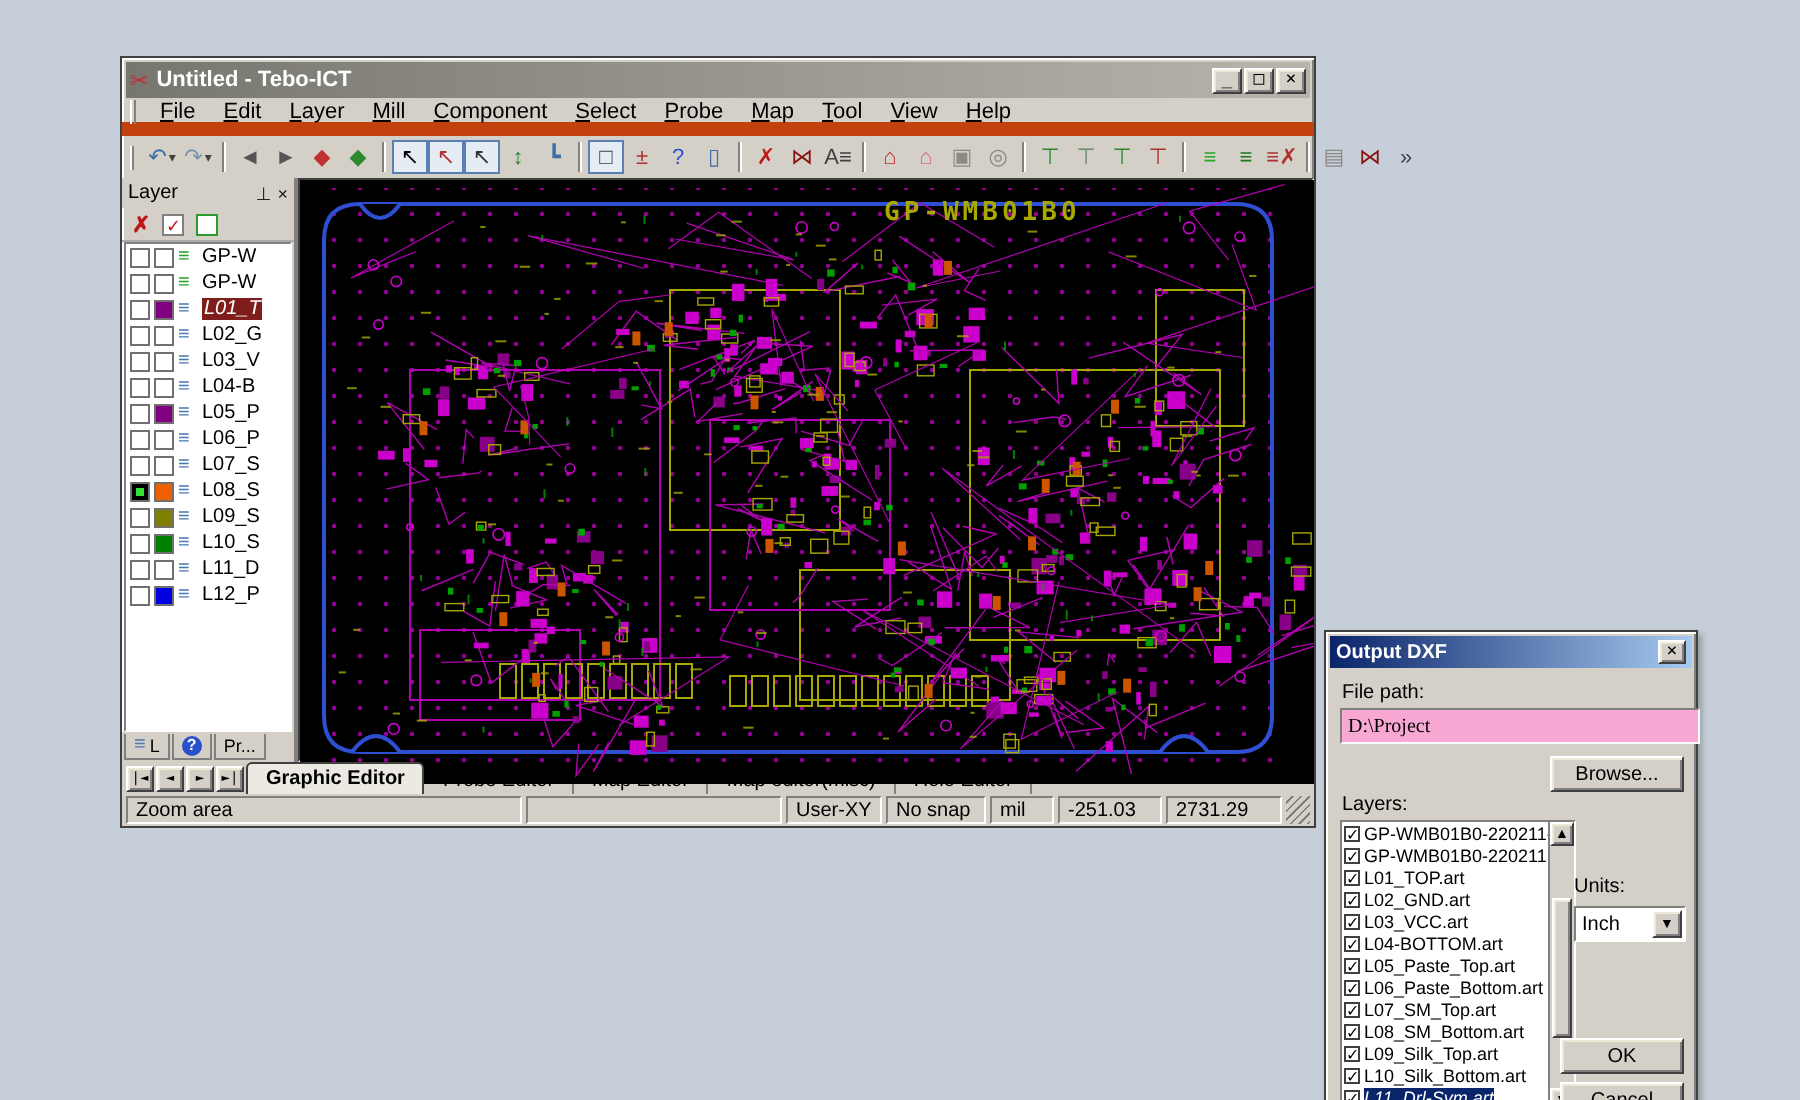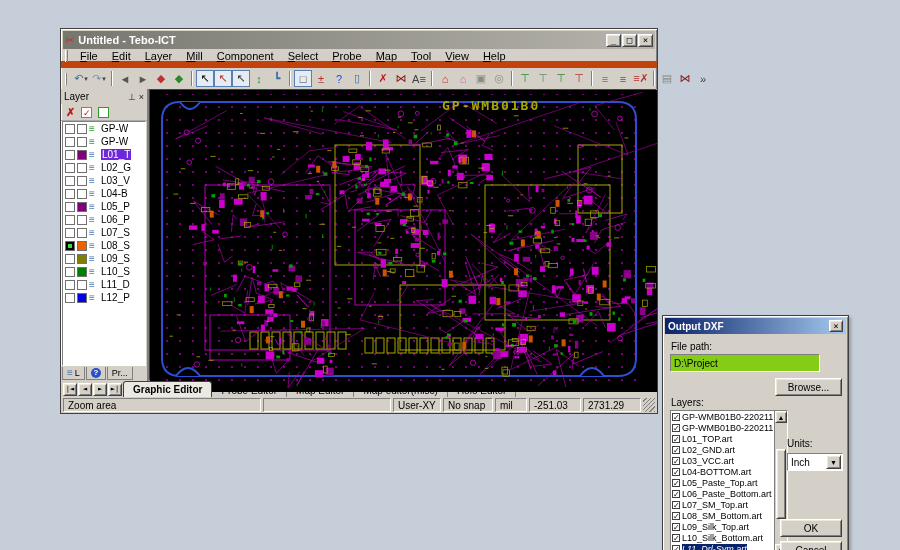--- a/index.html
+++ b/index.html
@@ -40,21 +40,21 @@
   .lt-cb { width:11px; height:11px; background:#fff; border:1px solid #808080; font-size:9px; line-height:10px; text-align:center; color:#c01818; }
   .lt-cb.green { border:1px solid #2c9a2c; color:transparent; }
   #layer-list { flex:1; background:#fff; border:1px solid; border-color:#808080 #fff #fff #808080; margin:0 1px; overflow:hidden; }
   .layer-row { height:13px; display:flex; align-items:center; gap:2px; padding-left:2px; }
   .cbx { width:10px; height:10px; flex:none; background:#fff; border:1px solid #707070; }
   .cbx.blackdot { background:#000; position:relative; }
   .cbx.blackdot::after { content:""; position:absolute; left:2px; top:2px; width:4px; height:4px; background:#35e035; }
   .stack-ico { font-size:10px; line-height:10px; color:#4a7ab5; flex:none; width:10px; font-weight:bold; }
   .stack-ico.green { color:#2aa02a; }
   .layer-label { font-size:10px; white-space:nowrap; overflow:hidden; max-width:34px; }
-  .layer-label.sel { background:#6d28d9; color:#fff; padding:0 1px; }
+  .layer-label.sel { background:#7f1d1d; color:#fff; padding:0 1px;font-style:italic; }
   #panel-tabs { height:15px; flex:none; display:flex; align-items:flex-start; gap:1px; padding:1px 1px 0; background:#d4d0c8; }
   .ptab { height:13px; display:flex; align-items:center; gap:2px; padding:0 4px; border:1px solid #808080; border-top:none; background:#d4d0c8; font-size:9px; }
   .ptab .stack-ico{ width:auto; }
   .q-ico { width:10px; height:10px; border-radius:50%; background:#2850c8; color:#fff; font-size:8px; line-height:10px; text-align:center; font-weight:bold; }
 
   
   #canvas-area { flex:1; background:#000; position:relative; border:1px solid; border-color:#404040 #fff #fff #404040; }
   #pcb-svg { position:absolute; inset:0; }
 
   
@@ -68,21 +68,21 @@
   .sb-cell { border:1px solid; border-color:#808080 #fff #fff #808080; font-size:10px; padding:0 4px; display:flex; align-items:center; white-space:nowrap; overflow:hidden; background:#d4d0c8; }
   .sb-grip { width:12px; background:repeating-linear-gradient(135deg,#d4d0c8 0 2px,#808080 2px 3px); border:none; }
 
   
   #dxf-dialog { position:absolute; left:662px; top:272px; width:187px; height:253px; background:#d4d0c8;
                 border:1px solid #404040; box-shadow:inset 1px 1px 0 #fff, inset -1px -1px 0 #808080, 2px 2px 3px rgba(0,0,0,.25);margin-top:43px; }
   #dxf-titlebar { height:16px; margin:2px; background:linear-gradient(90deg,#0a246a,#a6caf0); display:flex; align-items:center; padding:0 3px; }
   #dxf-titlebar .dlg-title { color:#fff; font-weight:bold; font-size:10px; flex:1; }
   #dxf-close { width:14px; height:12px; font-size:9px; line-height:10px; text-align:center; font-family:"DejaVu Sans Mono",monospace; }
   .dlg-label { position:absolute; font-size:10px; }
-  #file-path-input { position:absolute; left:7px; top:38px; width:150px; height:18px; font-size:10px; padding:2px 3px; border:1px solid; border-color:#808080 #fff #fff #808080; background:#84cc16; font-family:Liberation Sans, sans-serif; }
+  #file-path-input { position:absolute; left:7px; top:38px; width:180px; height:18px; font-size:10px; padding:2px 3px; border:1px solid; border-color:#808080 #fff #fff #808080; background:#f9a8d4; font-family:Liberation Serif, serif; }
   .dlg-btn { position:absolute; font-size:10px; text-align:center; display:flex; align-items:center; justify-content:center; }
   #layers-listbox { position:absolute; left:7px; top:94px; width:118px; height:147px; background:#fff; border:1px solid; border-color:#808080 #fff #fff #808080; display:flex; }
   #layers-items { flex:1; overflow:hidden; }
   .dlg-item { height:11px; display:flex; align-items:center; gap:2px; padding-left:1px; font-size:9px; white-space:nowrap; }
   .dlg-item .icb { width:8px; height:8px; flex:none; border:1px solid #404040; background:#fff; font-size:8px; line-height:7px; text-align:center; }
   .dlg-item.sel .itext { background:#0a246a; color:#fff;font-style:italic; }
   #list-scrollbar { width:13px; flex:none; background:#d4d0c8; border-left:1px solid #808080; display:flex; flex-direction:column; justify-content:space-between; }
   .sc-btn { height:12px; font-size:7px; text-align:center; line-height:11px; }
   #sc-thumb { height:70px; margin:1px; }
   #units-select { position:absolute; left:124px; top:137px; width:56px; height:18px; background:#fff; border:1px solid; border-color:#808080 #fff #fff #808080; display:flex; align-items:center;gap:16px; }

